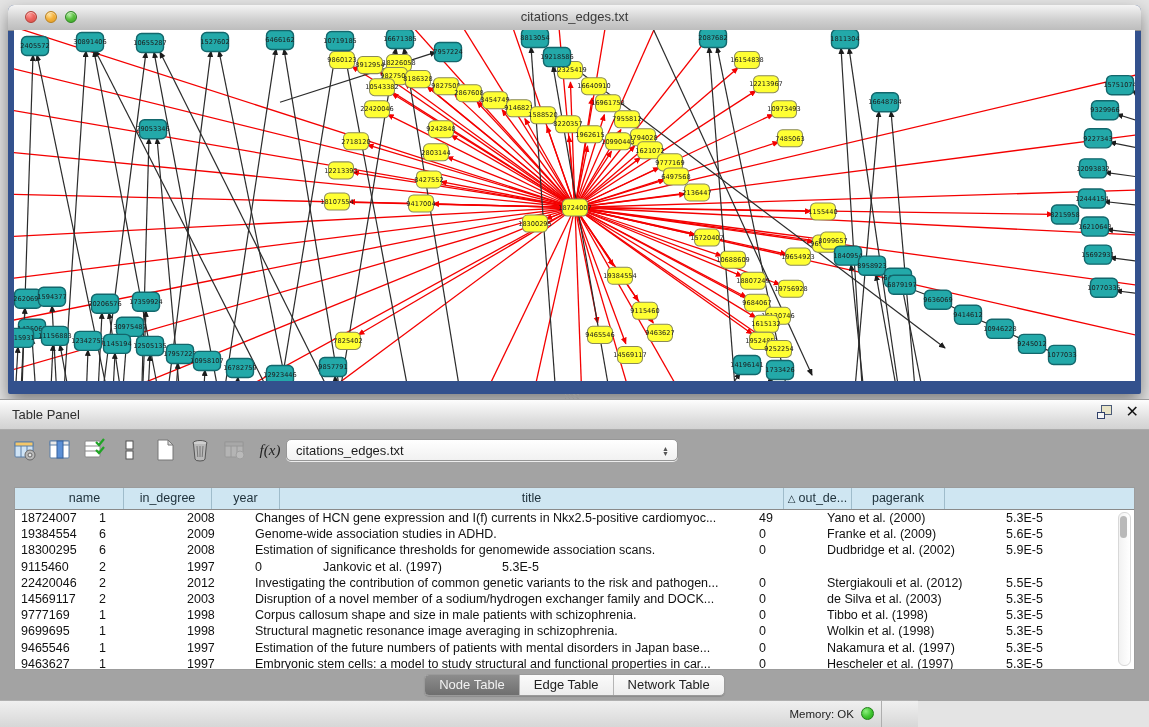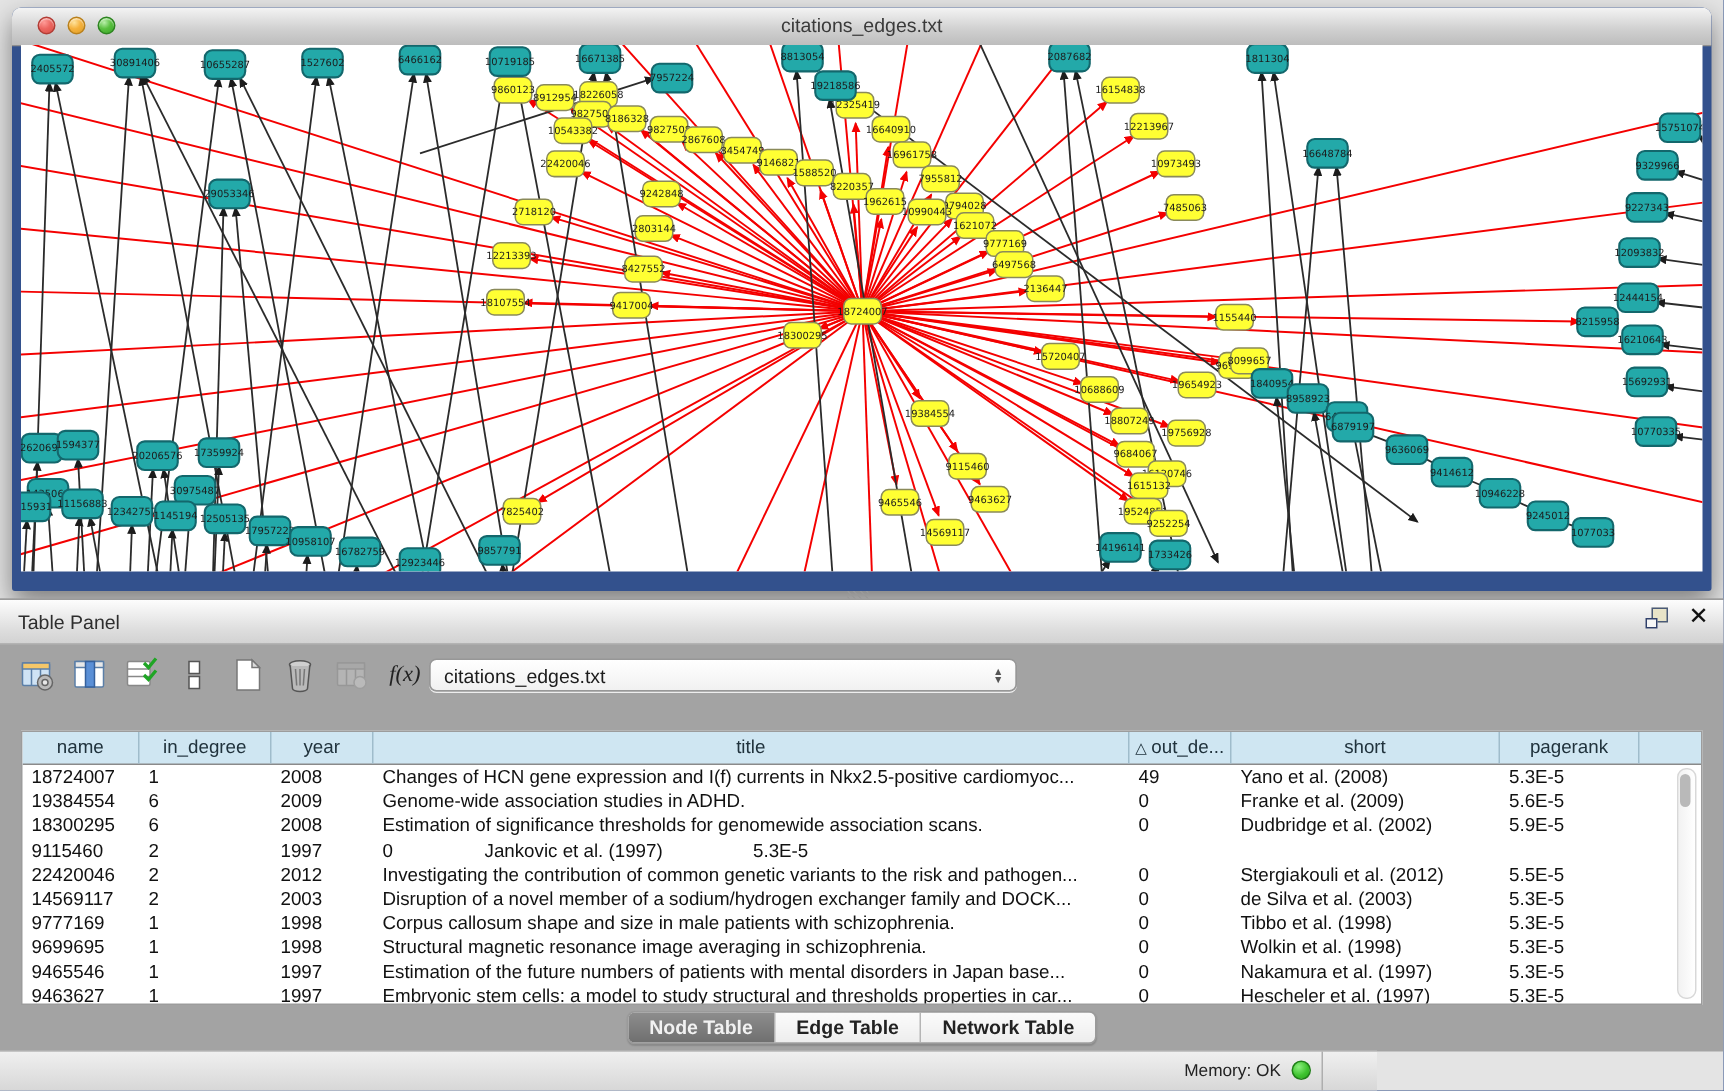--- a/index.html
+++ b/index.html
@@ -72,21 +72,21 @@
     box-shadow:0 1px 0 rgba(255,255,255,.8);
     font-size:13px;color:#1c1c1c;line-height:22px;padding-left:9px;box-sizing:border-box;
     position:absolute;
   }
   .combo .arrows{position:absolute;right:8px;top:0;height:22px;display:flex;flex-direction:column;justify-content:center;line-height:5px;font-size:7px;color:#555;}
   
   .data-table{
     position:absolute;left:14px;top:87px;width:1121px;height:183px;
     background:#fff;border:1px solid #9c9c9c;box-sizing:border-box;overflow:hidden;
   }
-  .dt-head{display:flex;height:21px;border-bottom:1px solid #8a8a8a;background:#cfe6f2;}
+  .dt-head{display:flex;height:21px;border-bottom:1px solid #8a8a8a;background:#cfe6f2;padding-left:31px;}
   .dt-head .hcell{
     box-sizing:border-box;border-right:1px solid #9fbccb;
     font-size:12.5px;color:#20323c;text-align:center;line-height:20px;
     overflow:hidden;white-space:nowrap;
   }
   .dt-body .rcell{
     box-sizing:border-box;font-size:12.5px;color:#111;line-height:16px;
     padding-left:6px;overflow:hidden;white-space:nowrap;text-overflow:clip;
   }
   .dt-row{display:flex;height:16.2px;}
@@ -98,21 +98,20 @@
     background:linear-gradient(90deg,#f2f2f2,#fff);border:1px solid #d8d8d8;border-radius:6px;
   }
   .vscroll .thumb{position:absolute;left:1px;top:3px;width:7px;height:22px;border-radius:4px;background:#b9b9b9;}
   
   .tp-tabs{position:absolute;left:0;top:274px;width:100%;display:flex;justify-content:center;}
   .seg{
     display:flex;border:1px solid #9a9a9a;border-radius:5px;overflow:hidden;
     background:linear-gradient(#fbfbfb,#ededed);
     box-shadow:0 1px 1px rgba(0,0,0,.15);
     height:20px;
-    font-weight:bold;
   }
   .seg .seg-btn{
     font-size:13px;color:#222;padding:0 14px;line-height:20px;
     border-right:1px solid #b5b5b5;cursor:default;white-space:nowrap;
   }
   .seg .seg-btn:last-child{border-right:none;}
   .seg .seg-btn.sel{
     background:linear-gradient(#8d8d8d,#6f6f6f);color:#f2f2f2;
   }
   
@@ -817,31 +816,30 @@
     </div>
   </div>
 
   <div class="data-table">
     <div class="dt-head" id="dt-head">
         <div class="hcell c-name">name</div>
         <div class="hcell c-in">in_degree</div>
         <div class="hcell c-year">year</div>
         <div class="hcell c-title">title</div>
         <div class="hcell c-out"><span class="sort-tri">△</span>out_de...</div>
-        <div class="hcell c-short">short</div>
         <div class="hcell c-pr">pagerank</div>
       </div>
     <div class="dt-body" id="dt-body">
         <div class="dt-row">
           <div class="rcell c-name">18724007</div>
           <div class="rcell c-in">1</div>
           <div class="rcell c-year">2008</div>
           <div class="rcell c-title">Changes of HCN gene expression and I(f) currents in Nkx2.5-positive cardiomyoc...</div>
           <div class="rcell c-out">49</div>
-          <div class="rcell c-short">Yano et al. (2008)</div>
+          <div class="rcell c-short">Yano et al. (2000)</div>
           <div class="rcell c-pr">5.3E-5</div>
         </div>
         <div class="dt-row">
           <div class="rcell c-name">19384554</div>
           <div class="rcell c-in">6</div>
           <div class="rcell c-year">2009</div>
           <div class="rcell c-title">Genome-wide association studies in ADHD.</div>
           <div class="rcell c-out">0</div>
           <div class="rcell c-short">Franke et al. (2009)</div>
           <div class="rcell c-pr">5.6E-5</div>
@@ -905,21 +903,21 @@
           <div class="rcell c-year">1997</div>
           <div class="rcell c-title">Estimation of the future numbers of patients with mental disorders in Japan base...</div>
           <div class="rcell c-out">0</div>
           <div class="rcell c-short">Nakamura et al. (1997)</div>
           <div class="rcell c-pr">5.3E-5</div>
         </div>
         <div class="dt-row">
           <div class="rcell c-name">9463627</div>
           <div class="rcell c-in">1</div>
           <div class="rcell c-year">1997</div>
-          <div class="rcell c-title">Embryonic stem cells: a model to study structural and thresholds properties in car...</div>
+          <div class="rcell c-title">Embryonic stem cells: a model to study structural and functional properties in car...</div>
           <div class="rcell c-out">0</div>
           <div class="rcell c-short">Hescheler et al. (1997)</div>
           <div class="rcell c-pr">5.3E-5</div>
         </div>
       </div>
     <div class="vscroll">
         <div class="thumb"></div>
       </div>
   </div>
 

